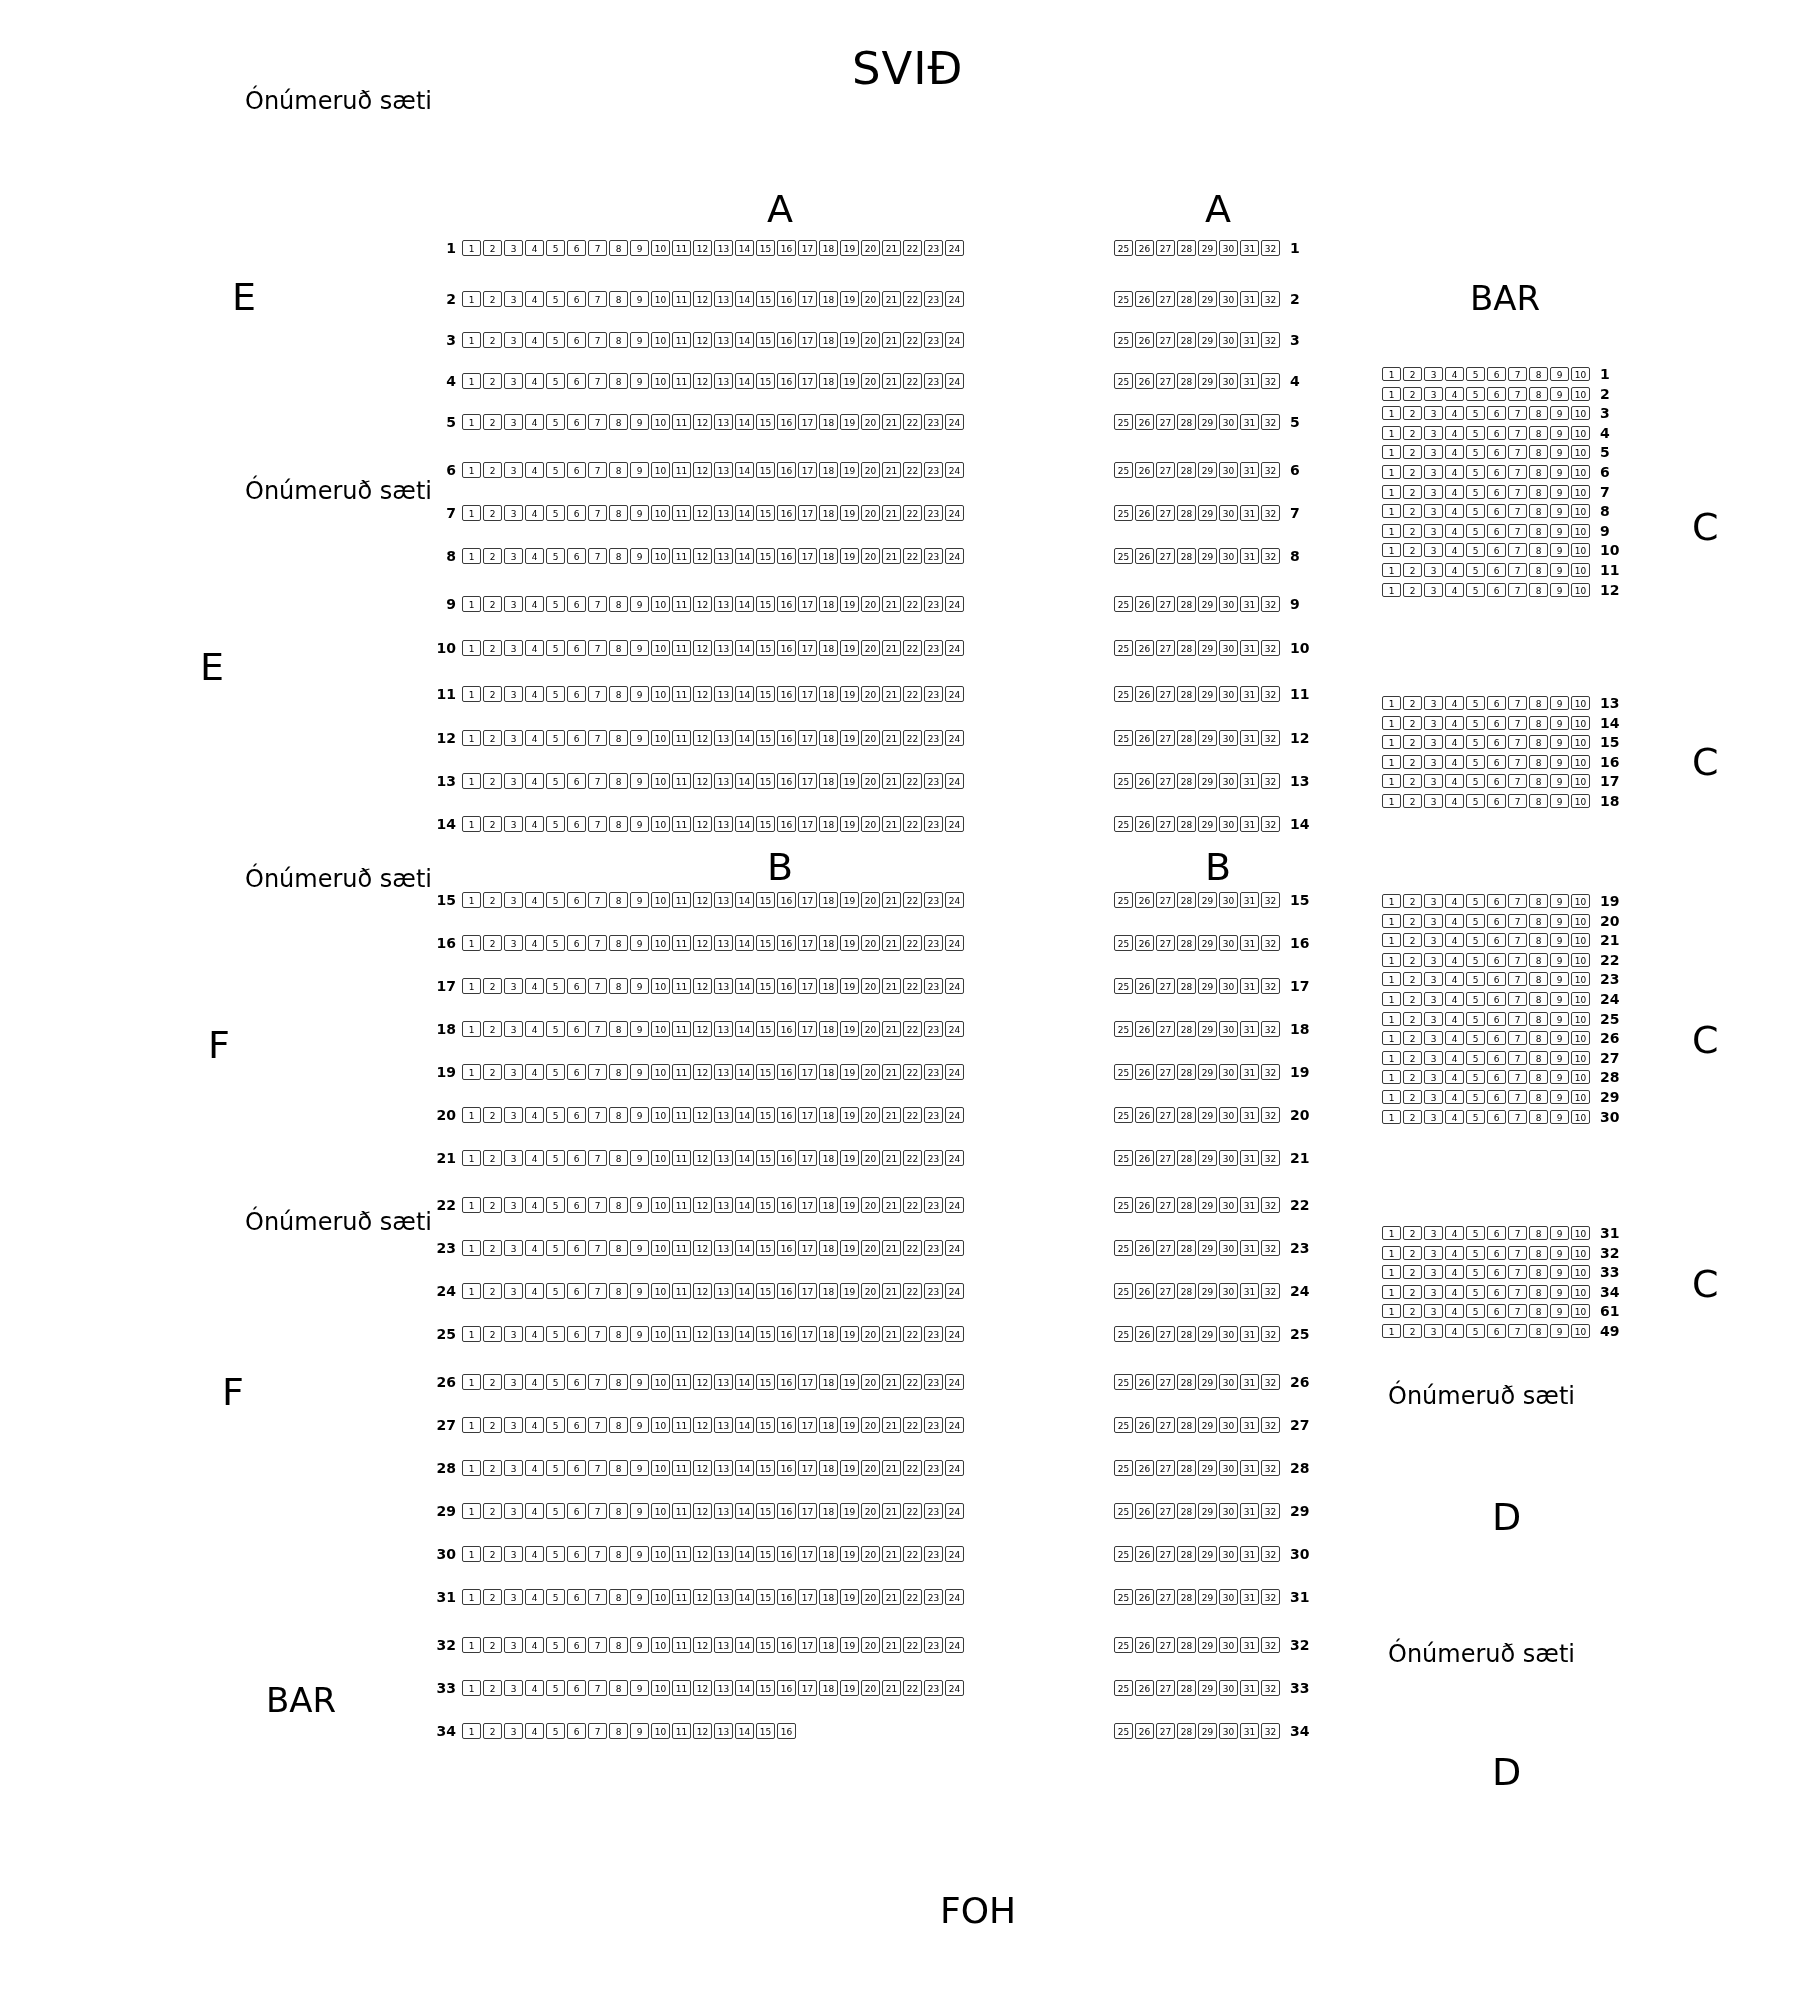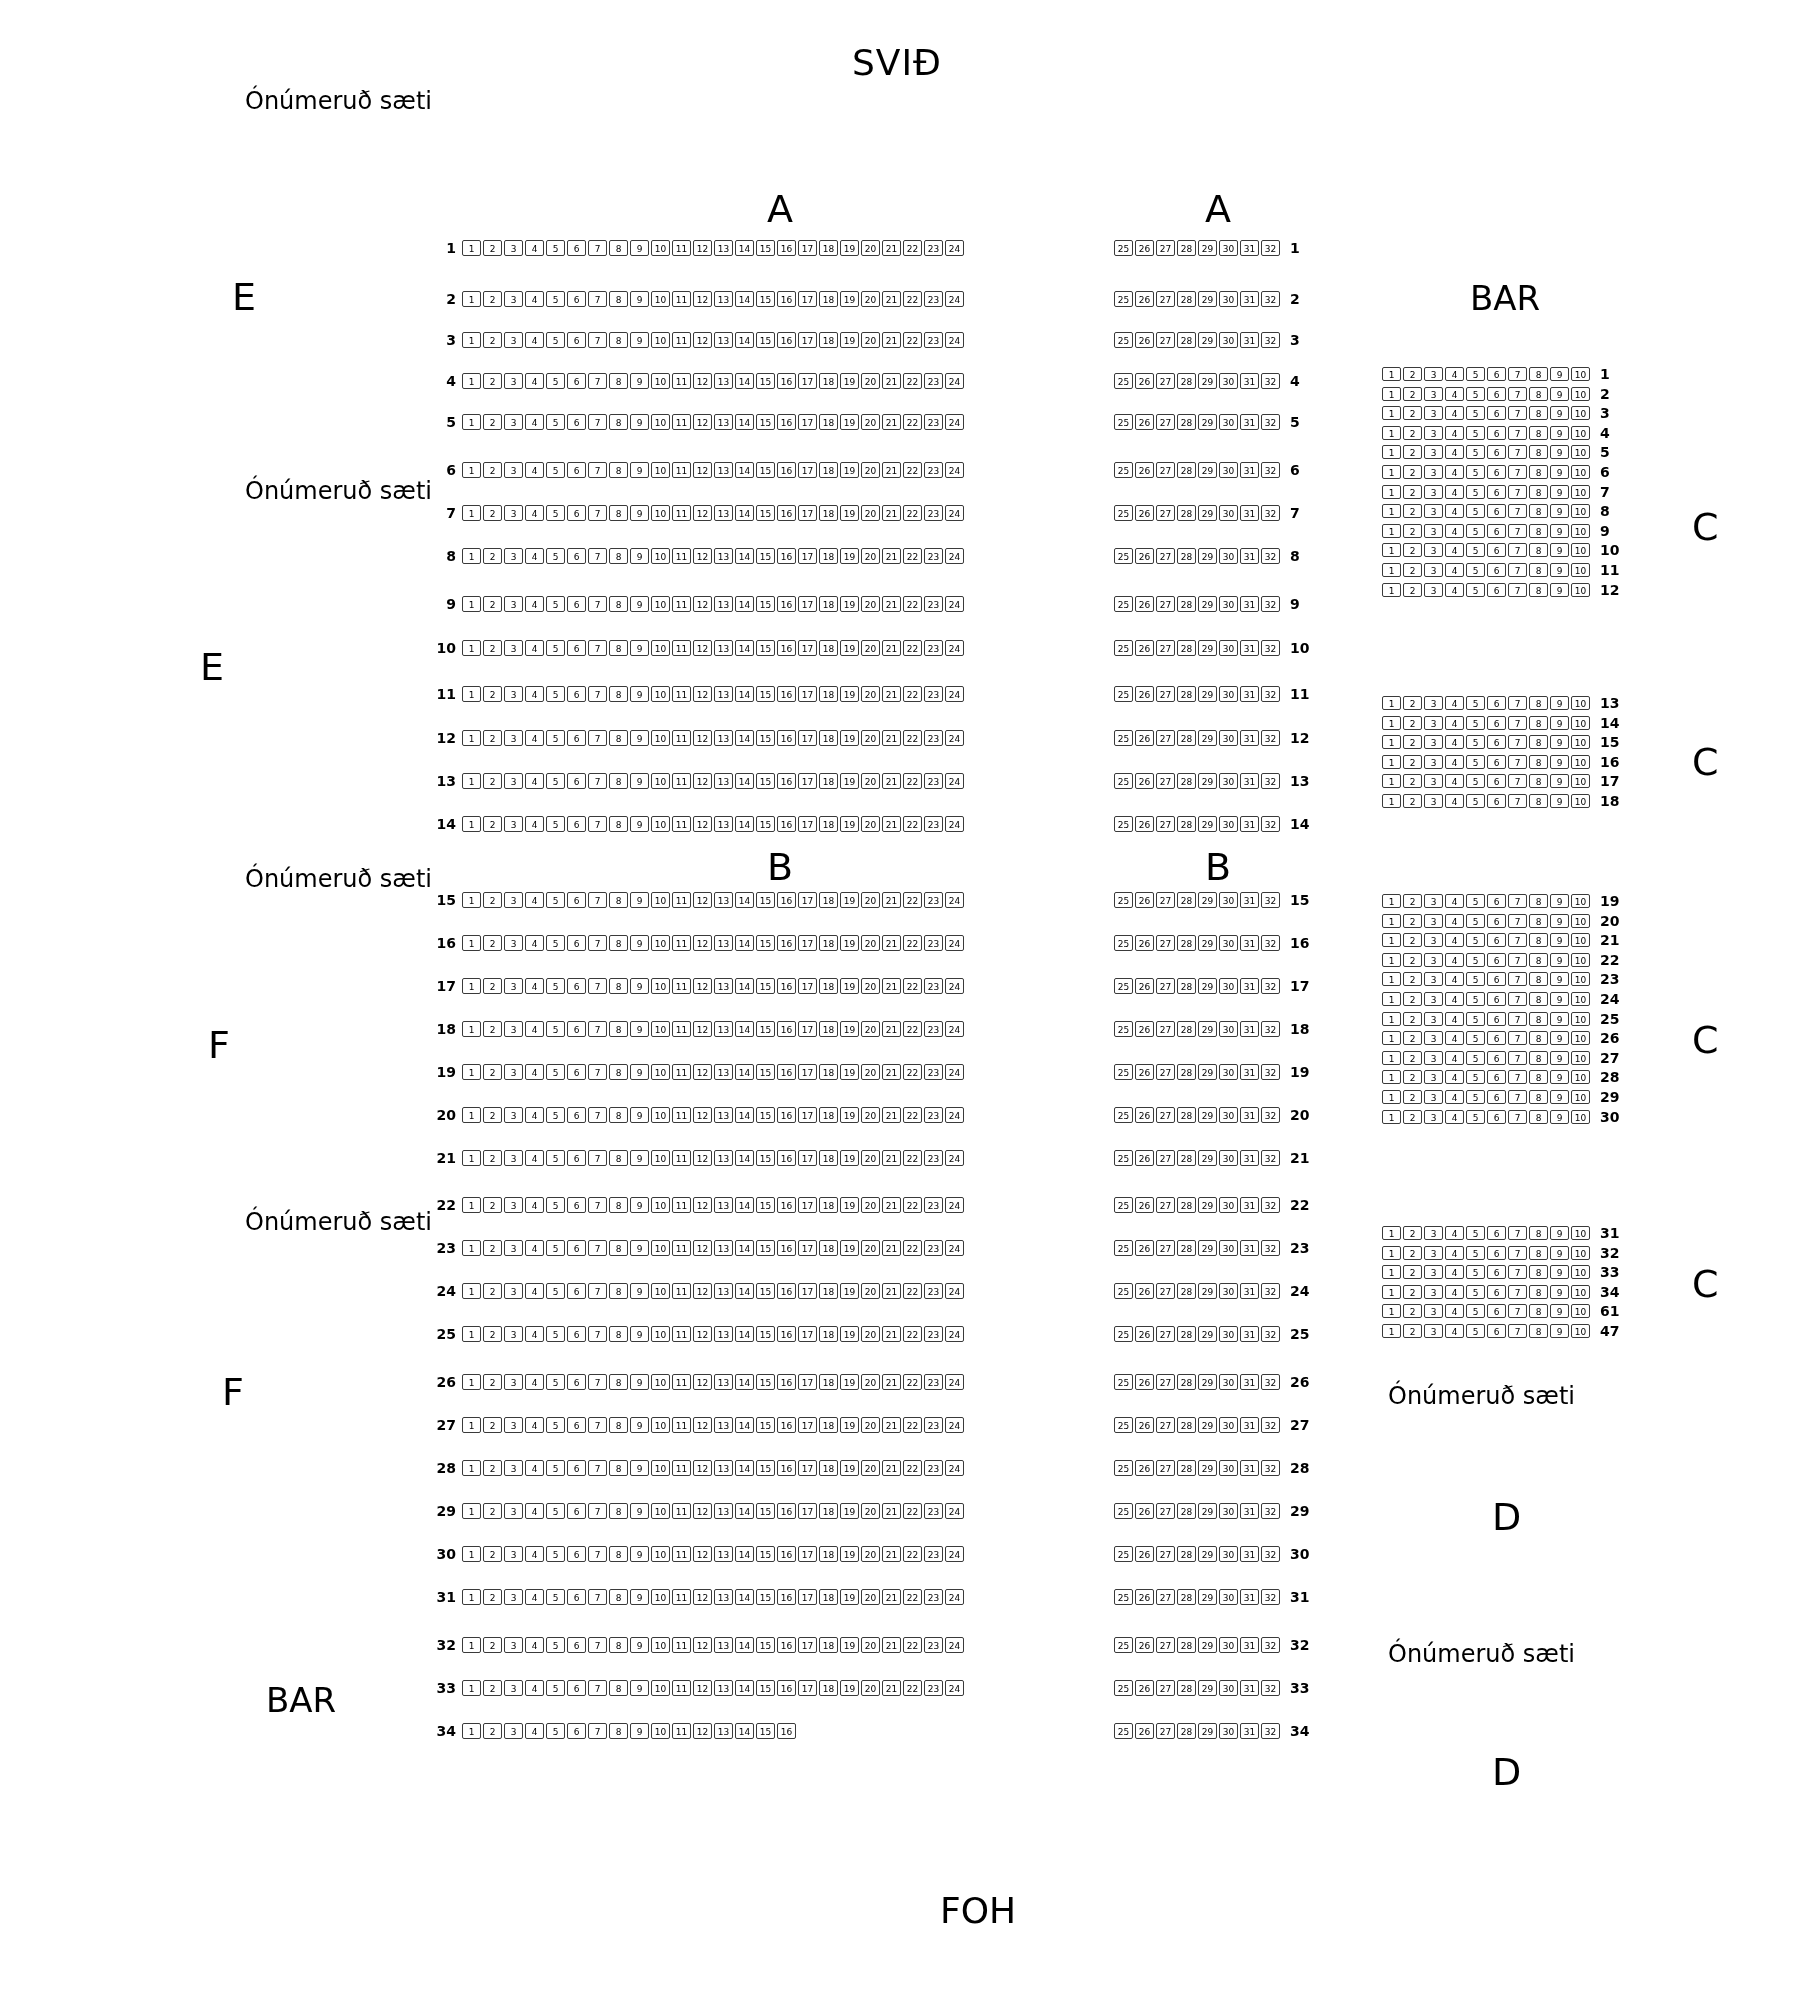--- a/index.html
+++ b/index.html
@@ -12,21 +12,21 @@
     height: 1990px;
     position: relative;
     font-family: "DejaVu Sans", "Liberation Sans", sans-serif;
     color: #000000;
     overflow: hidden;
   }
   .abs { position: absolute; }
 
   
   .stage-label {
-    font-size: 36px;
+    font-size: 45px;
     letter-spacing: 1px;
   }
   .foh-label {
     font-size: 36px;
   }
   .zone-letter {
     font-size: 38px;
   }
   .bar-label {
     font-size: 34px;
@@ -2081,15 +2081,15 @@
         <div class="seat c-seat">2</div>
         <div class="seat c-seat">3</div>
         <div class="seat c-seat">4</div>
         <div class="seat c-seat">5</div>
         <div class="seat c-seat">6</div>
         <div class="seat c-seat">7</div>
         <div class="seat c-seat">8</div>
         <div class="seat c-seat">9</div>
         <div class="seat c-seat">10</div>
       </div>
-      <div class="row-num right">47</div>
+      <div class="row-num right">49</div>
     </div>
   </div>
 
 </body></html>

